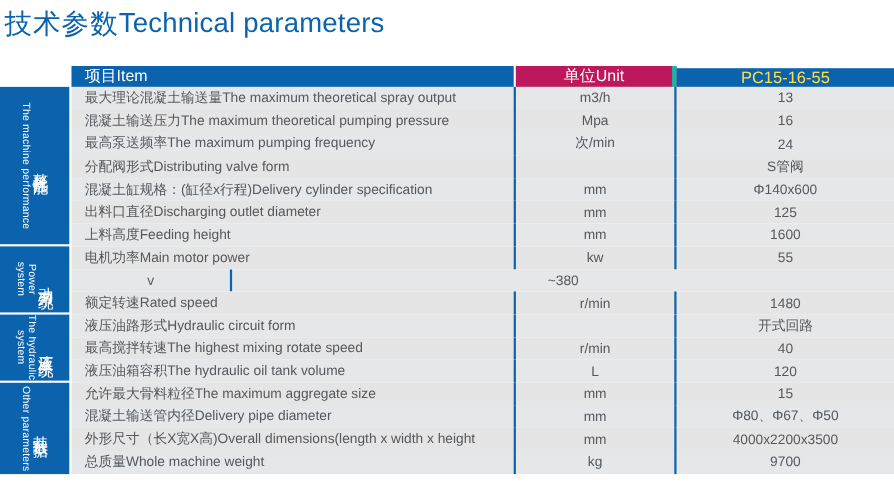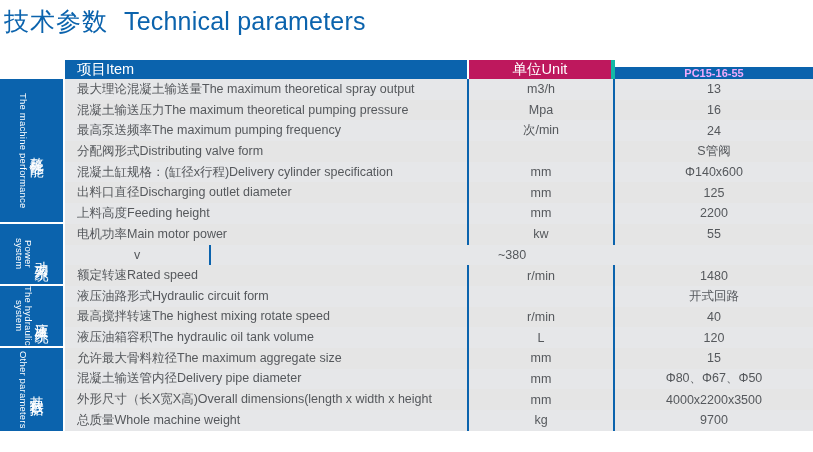--- a/index.html
+++ b/index.html
@@ -23,21 +23,21 @@
     box-sizing: border-box;
   }
   .title-cn {
     font-size: 25px;
     color: #0b63ad;
     letter-spacing: 1px;
   }
   .title-en {
     font-size: 25px;
     color: #0b63ad;
-    margin-left: 16px;
+    margin-left: 0;
     letter-spacing: 0.2px;
   }
 
   
   .table-wrap {
     position: relative;
     width: 813px;
     height: 410px;
     box-sizing: border-box;
   }
@@ -72,27 +72,26 @@
     font-size: 14.5px;
     display: flex;
     align-items: center;
     justify-content: center;
     box-sizing: border-box;
     border-right: 4px solid #14b8a6;
   }
   .th-model {
     flex: 1 1 auto;
     background: #0b63ad;
-    color: #f0abfc;
-    font-size: 11px;
-    display: flex;
-    align-items: center;
-    justify-content: center;
-    box-sizing: border-box;
-    font-weight: bold;
+    color: #fde047;
+    font-size: 15px;
+    display: flex;
+    align-items: center;
+    justify-content: center;
+    box-sizing: border-box;
   }
 
   
   .tbody-area {
     display: flex;
     height: 373px;
   }
 
   
   .sidebar {
@@ -237,21 +236,21 @@
           <div class="c-val">Φ140x600</div>
         </div>
         <div class="row even">
           <div class="c-item">出料口直径Discharging outlet diameter</div>
           <div class="c-unit">mm</div>
           <div class="c-val">125</div>
         </div>
         <div class="row odd">
           <div class="c-item">上料高度Feeding height</div>
           <div class="c-unit">mm</div>
-          <div class="c-val">2200</div>
+          <div class="c-val">1600</div>
         </div>
         <div class="row even">
           <div class="c-item">电机功率Main motor power</div>
           <div class="c-unit">kw</div>
           <div class="c-val">55</div>
         </div>
         <div class="row odd">
           <div class="c-unit">v</div>
           <div class="c-val">~380</div>
         </div>

